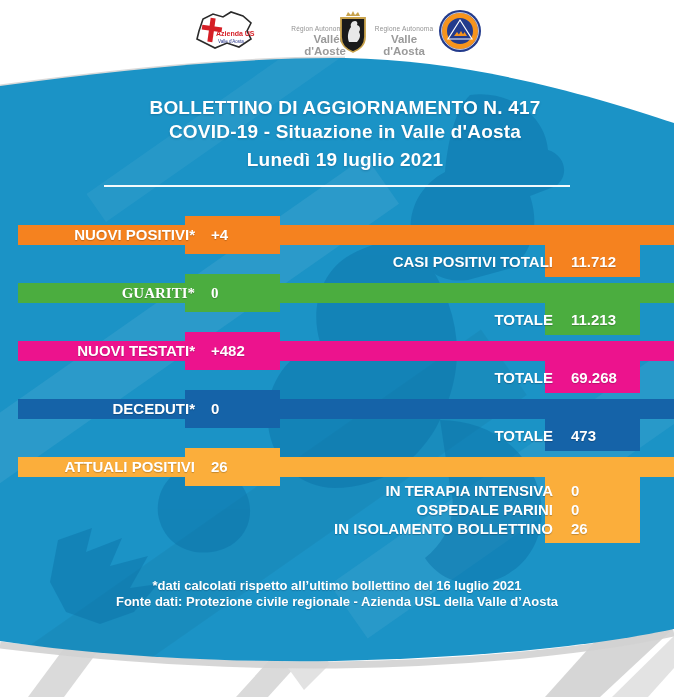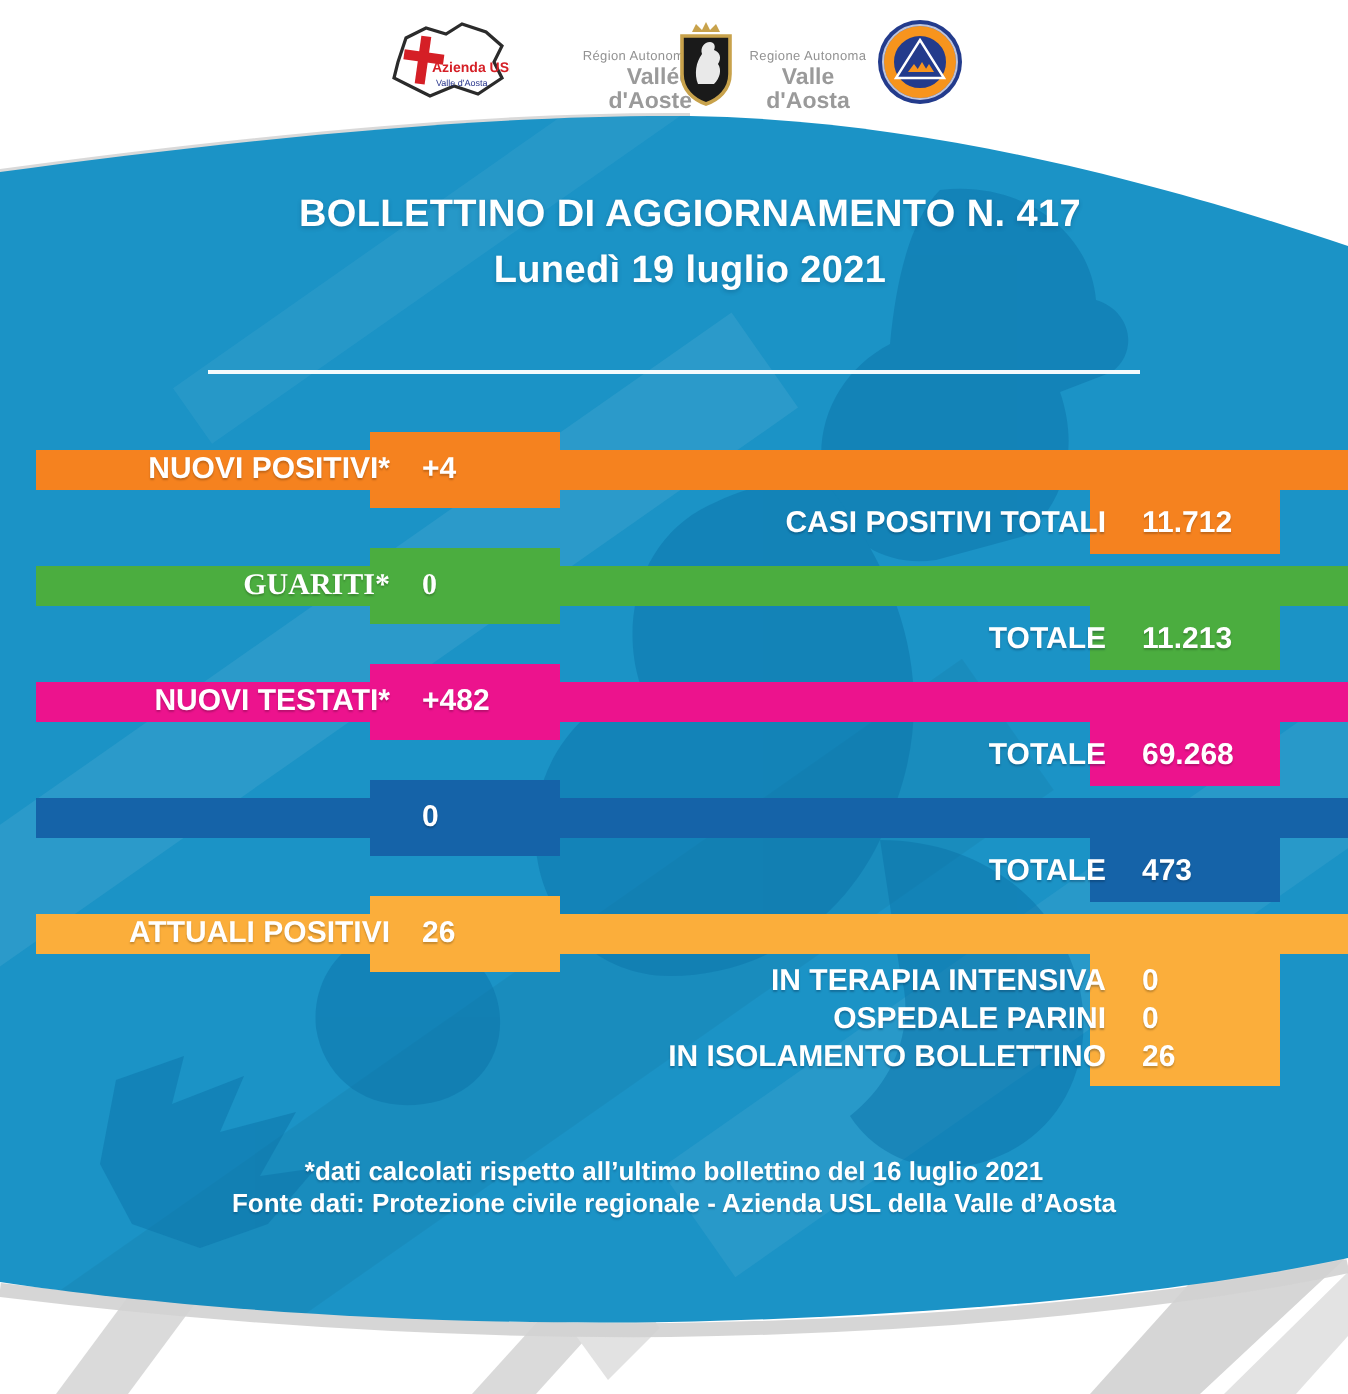--- a/index.html
+++ b/index.html
@@ -132,20 +132,21 @@
     <path d="M22,11 L34,30 H10 Z" fill="#233b8c" stroke="#ffffff" stroke-width="1.2"></path>
     <g fill="#f7941d">
       <path d="M16,27 l3,-4 3,4 Z"></path>
       <path d="M20,27 l3,-5 3,5 Z"></path>
       <path d="M24,27 l2.5,-4 2.5,4 Z"></path>
     </g>
   </svg>
 
   <div class="layer" id="title">
     <div class="t-line">BOLLETTINO DI AGGIORNAMENTO N. 417</div>
+    <div class="t-line">COVID-19 - Situazione in Valle d'Aosta</div>
     <div class="t-line t-date">Lunedì 19 luglio 2021</div>
   </div>
   <div class="layer" id="divider"></div>
 
   <div class="section" style="top:225px;">
     <div class="connL" style="background: rgb(245, 130, 31);"></div>
     <div class="connR" style="background: rgb(245, 130, 31);"></div>
     <div class="bar" style="background: rgb(245, 130, 31);">
       <span class="bar-label">NUOVI POSITIVI*</span>
       <span class="bar-value">+4</span>
@@ -179,20 +180,21 @@
     <div class="subrow">
       <span class="sublabel">TOTALE</span>
       <span class="subvalue">69.268</span>
     </div>
   </div>
 
   <div class="section" style="top:399px;">
     <div class="connL" style="background: rgb(21, 99, 168);"></div>
     <div class="connR" style="background: rgb(21, 99, 168);"></div>
     <div class="bar" style="background: rgb(21, 99, 168);">
+      <span class="bar-label">DECEDUTI*</span>
       <span class="bar-value">0</span>
     </div>
     <div class="subrow">
       <span class="sublabel">TOTALE</span>
       <span class="subvalue">473</span>
     </div>
   </div>
 
   <div class="section" style="top:457px;">
     <div class="connL" style="background: rgb(251, 174, 59);"></div>

